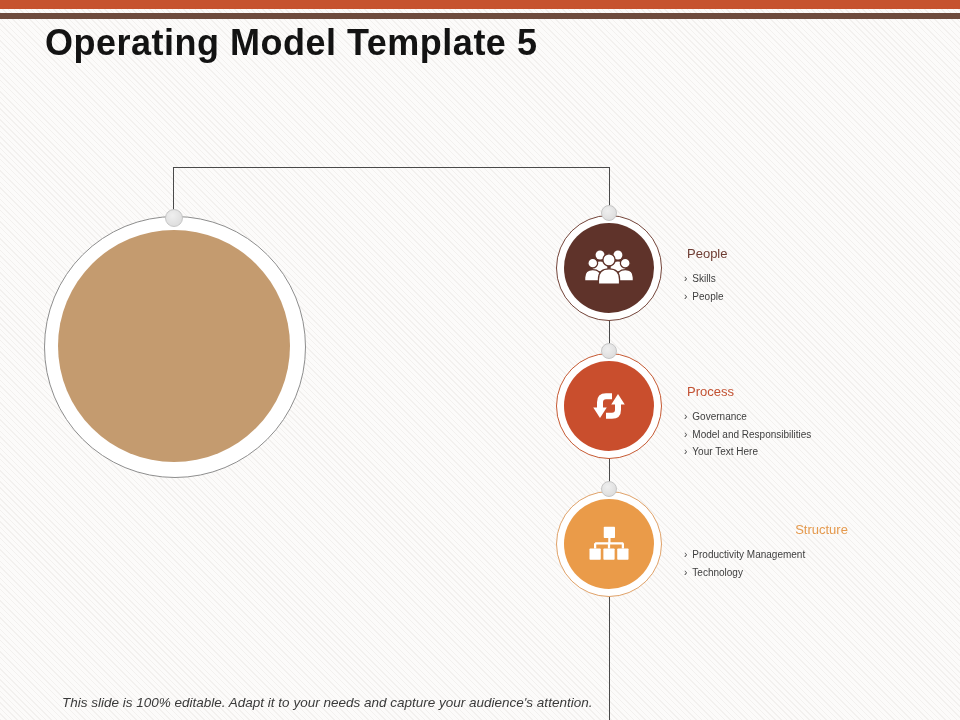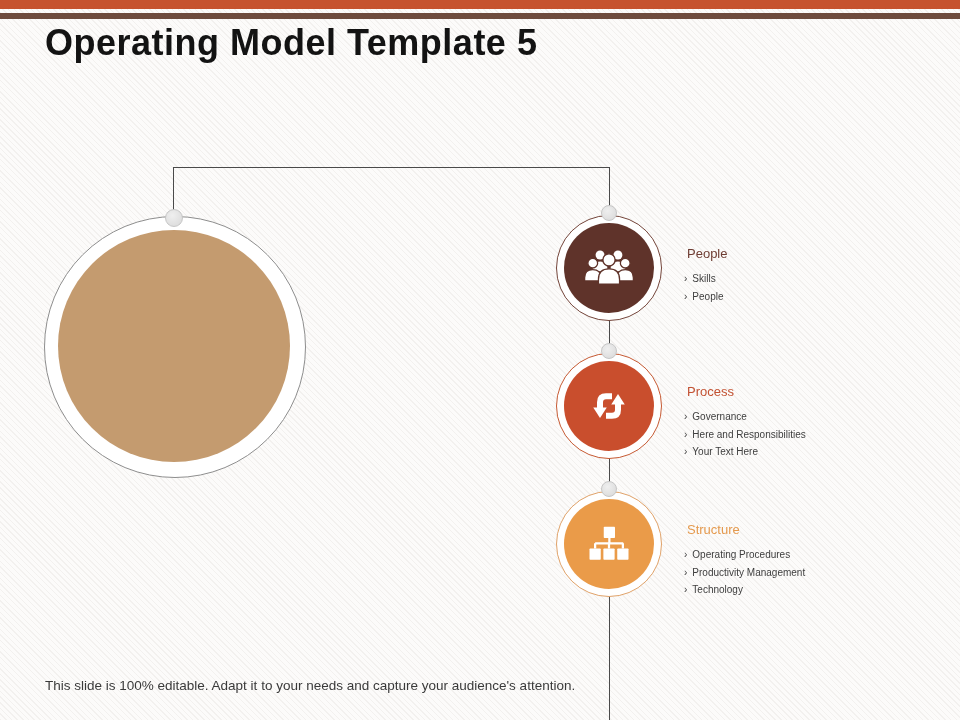--- a/index.html
+++ b/index.html
@@ -34,25 +34,25 @@
 
   .dot{position:absolute;border-radius:50%;border:1px solid #C6C6C6;
     background:radial-gradient(circle at 40% 35%, #EFEFEF, #D8D8D8);box-sizing:border-box;}
   .dot.big{left:165px;top:209px;width:18px;height:18px;}
   .dot.small{left:601px;width:16px;height:16px;}
   .dot.d1{top:205px;} .dot.d2{top:343px;} .dot.d3{top:481px;}
 
   .item-text{position:absolute;left:684px;width:272px;}
   .item-text.t1{top:228px;} .item-text.t2{top:366px;} .item-text.t3{top:504px;}
   .item-text h3{margin:16px 0 6px 3px;font-size:13px;line-height:20px;font-weight:normal;}
-  .t1 h3{color:#6E3C32;} .t2 h3{color:#C35233;} .t3 h3{color:#E59A4E;}
+  .t1 h3{color:#6E3C32;} .t2 h3{color:#C35233;} .t3 h3{color:#E59A4E;text-align:center;}
   .bullet{font-size:10px;line-height:17.5px;color:#3E3E3E;}
   .chev{margin-right:5px;}
 
-  .footer{position:absolute;left:45px;top:678px;margin:0;font-size:13.5px;color:#3A3A3A;}
+  .footer{position:absolute;left:45px;top:678px;margin:17px;font-size:13.5px;font-style:italic;color:#3A3A3A;}
 </style>
 </head>
 <body>
 
 <div class="slide">
 
   <div class="top-bar"></div>
   <div class="accent-line"></div>
 
   <h1 class="title">Operating Model Template 5</h1>
@@ -104,21 +104,21 @@
           <polygon points="11,34 29,34 20,48"></polygon>
           <polygon points="53,30 35,30 44,16"></polygon>
         </g>
       </svg>
     </div>
   </div>
   <div class="dot small d2"></div>
   <div class="item-text t2">
     <h3>Process</h3>
     <div class="bullet"><span class="chev">›</span><span>Governance</span></div>
-    <div class="bullet"><span class="chev">›</span><span>Here and Responsibilities</span></div>
+    <div class="bullet"><span class="chev">›</span><span>Model and Responsibilities</span></div>
     <div class="bullet"><span class="chev">›</span><span>Your Text Here</span></div>
   </div>
 
   <div class="ring structure">
     <div class="fill structure">
       <svg width="48" height="48" viewBox="0 0 64 64">
         <g fill="#FFFFFF">
           <rect x="25" y="9" width="15" height="15" rx="1"></rect>
           <rect x="6" y="38" width="15" height="15" rx="1"></rect>
           <rect x="24.5" y="38" width="15" height="15" rx="1"></rect>
@@ -126,20 +126,19 @@
         </g>
         <g fill="none" stroke="#FFFFFF" stroke-width="3">
           <path d="M32.5 24 V31 M13.5 31 H51 M13.5 31 V38 M32 31 V38 M50.5 31 V38"></path>
         </g>
       </svg>
     </div>
   </div>
   <div class="dot small d3"></div>
   <div class="item-text t3">
     <h3>Structure</h3>
-    <div class="bullet"><span class="chev">›</span><span>Operating Procedures</span></div>
     <div class="bullet"><span class="chev">›</span><span>Productivity Management</span></div>
     <div class="bullet"><span class="chev">›</span><span>Technology</span></div>
   </div>
 
   <p class="footer">This slide is 100% editable. Adapt it to your needs and capture your audience's attention.</p>
 
 </div>
 
 </body></html>

